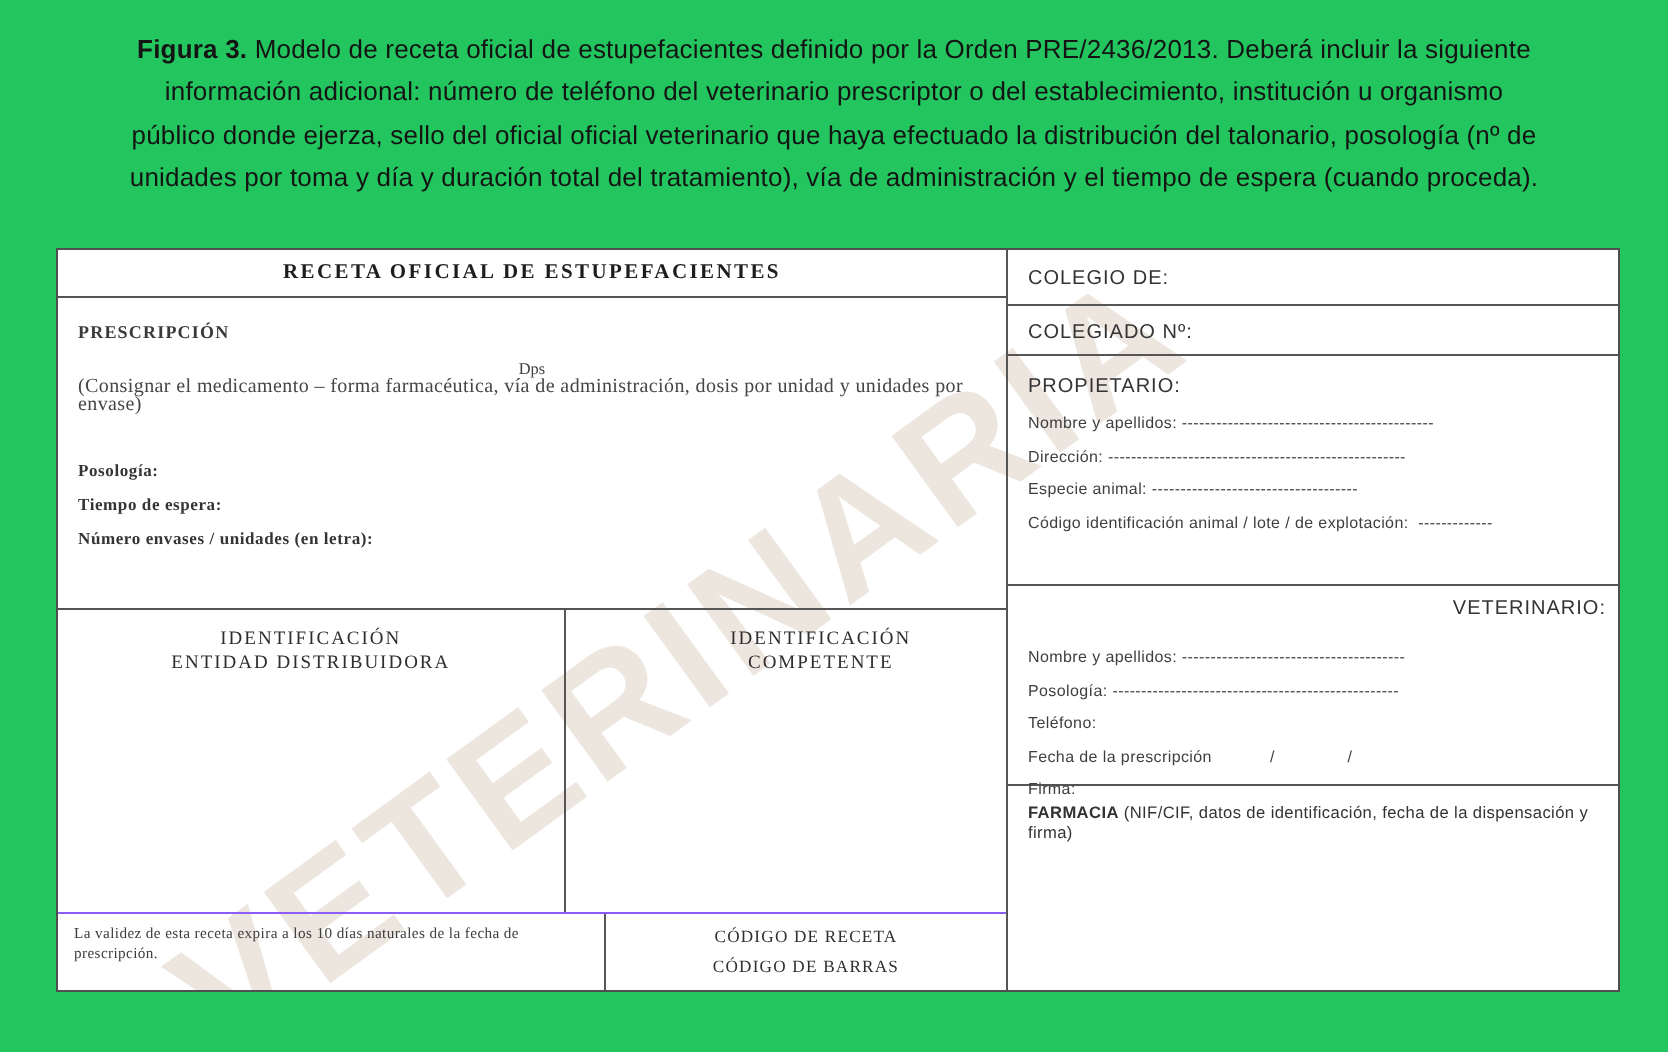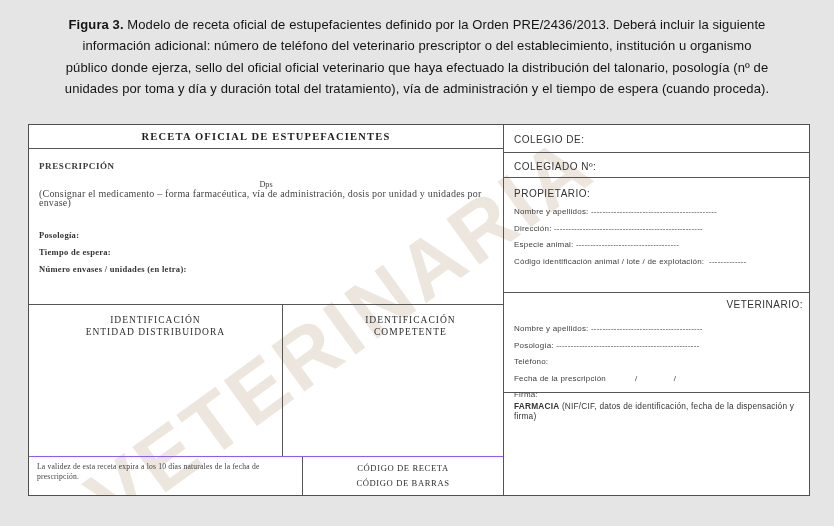--- a/index.html
+++ b/index.html
@@ -1,17 +1,17 @@
 <!DOCTYPE html>
 <html><head>
 <meta charset="utf-8">
 <style>
   * { margin:0; padding:0; box-sizing:border-box; }
   html,body { width:834px; height:526px; background:#ffffff; font-family:"Liberation Sans", sans-serif; }
-  .page { position:relative; width:834px; height:526px; background:#e5e5e5; overflow:hidden; }
+  .page { position:relative; width:834px; height:526px; background:#22c55e; overflow:hidden; }
 
   
   .caption { position:absolute; left:22px; top:14px; width:790px; text-align:center;
              font-size:13px; line-height:21.4px; color:#141414; letter-spacing:0.1px; }
   .caption b { font-weight:bold; }
 
   
   .form { position:absolute; left:28px; top:124px; width:782px; height:372px;
           border:1px solid #4f4f4f; background:#fff; overflow:hidden; }
 

